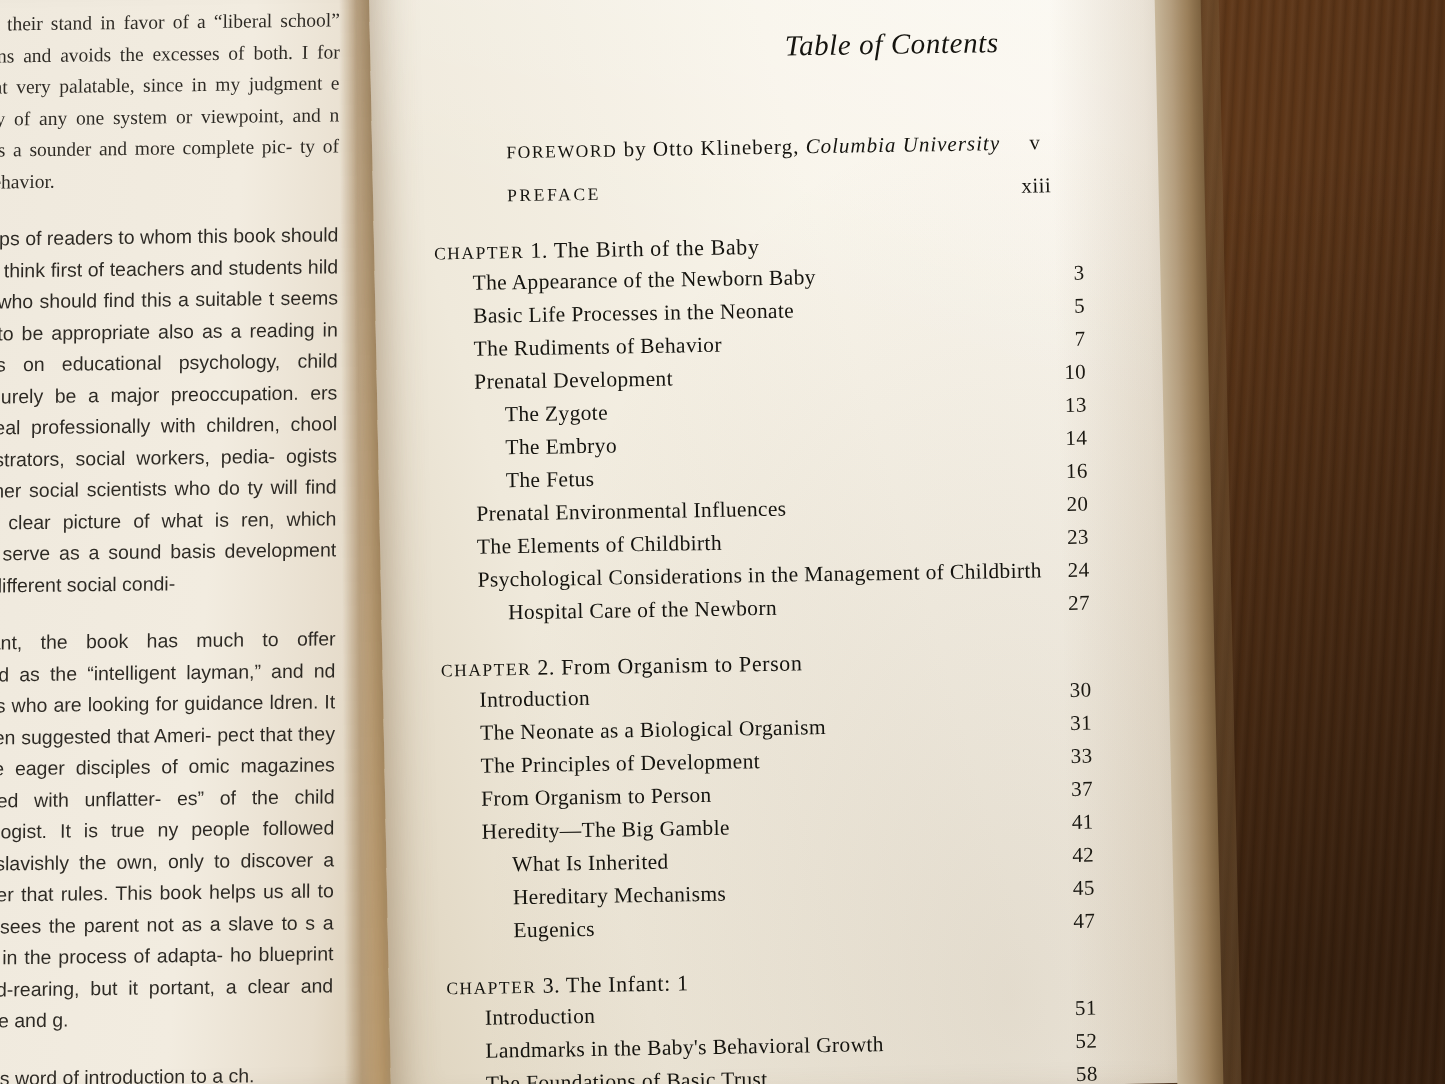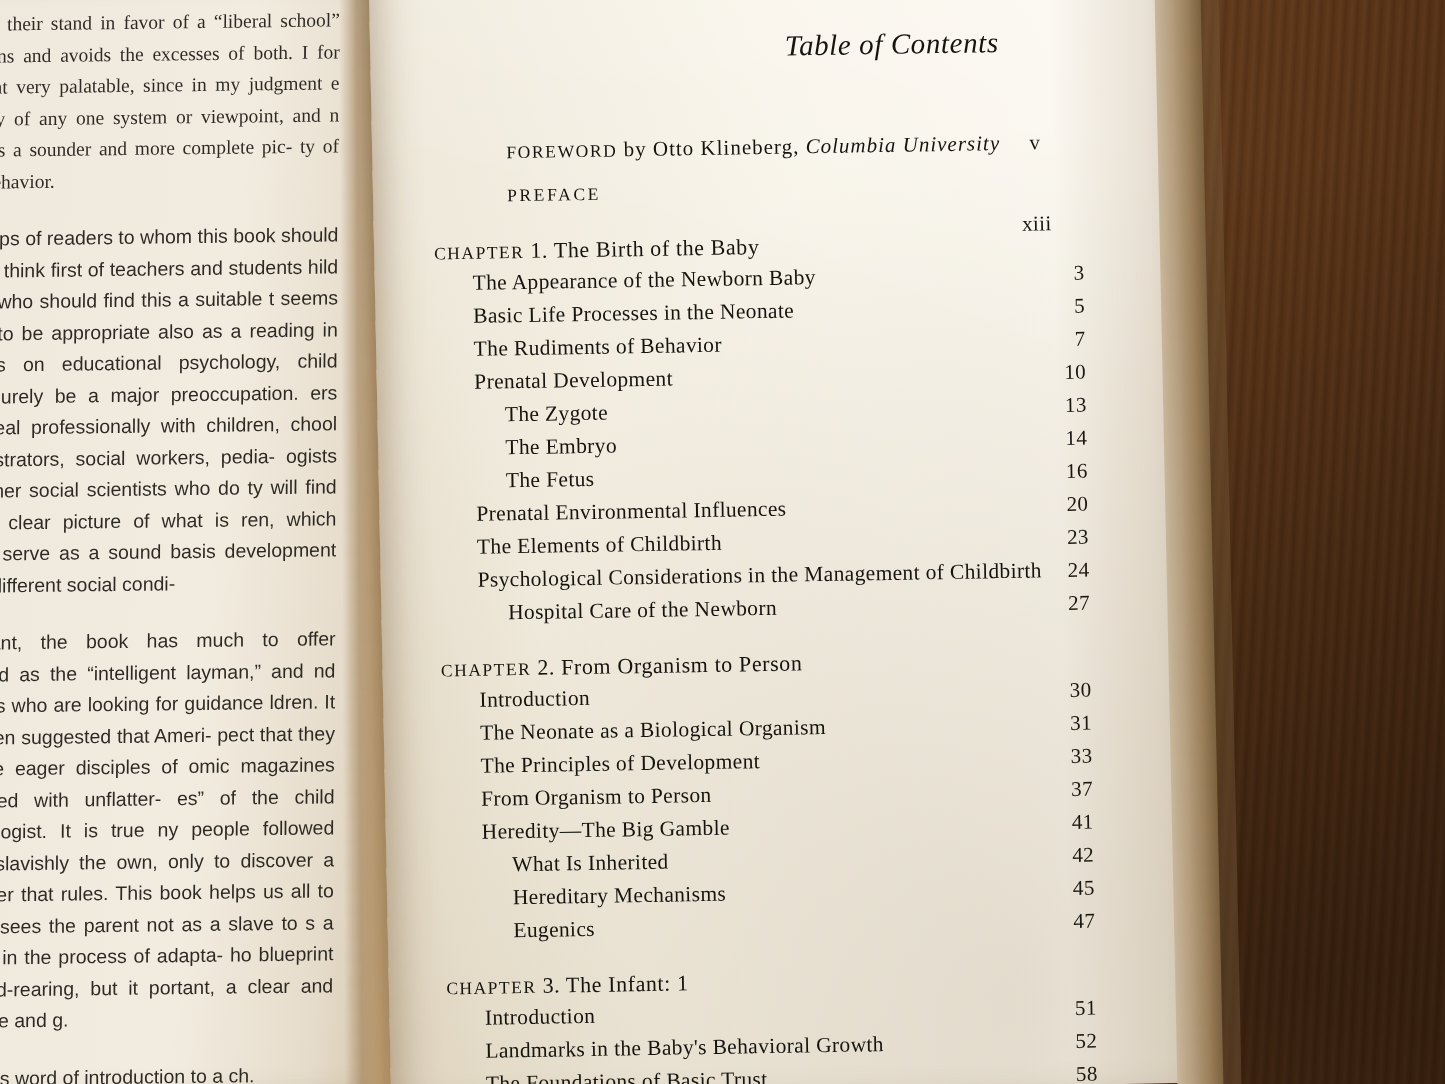--- a/index.html
+++ b/index.html
@@ -160,21 +160,21 @@
     text-align: right;
     font-size: 21px;
     letter-spacing: 0.4px;
   }
   .row.foreword { padding-left: 88px; font-size: 21px; letter-spacing: 1px; }
   .row.foreword .small-caps { font-size: 17.5px; letter-spacing: 1.6px; }
   .row.foreword .ital { font-style: italic; }
   .row.foreword .page { right: 78px; width: 40px; }
   .row.preface { padding-left: 88px; margin-top: 9px; }
   .row.preface .small-caps { font-size: 17.5px; letter-spacing: 2.6px; }
-  .row.preface .page { right: 68px; width: 50px; margin-top: 38px; }
+  .row.preface .page { right: 68px; width: 50px; }
 
   .chapter-block { margin-top: 26px; }
   .chapter-head {
     font-family: "Liberation Serif", serif;
     font-size: 22px;
     letter-spacing: 0.6px;
     padding-left: 14px;
     margin-bottom: 2px;
   }
   .chapter-head .small-caps { font-size: 17.5px; letter-spacing: 1.5px; }

